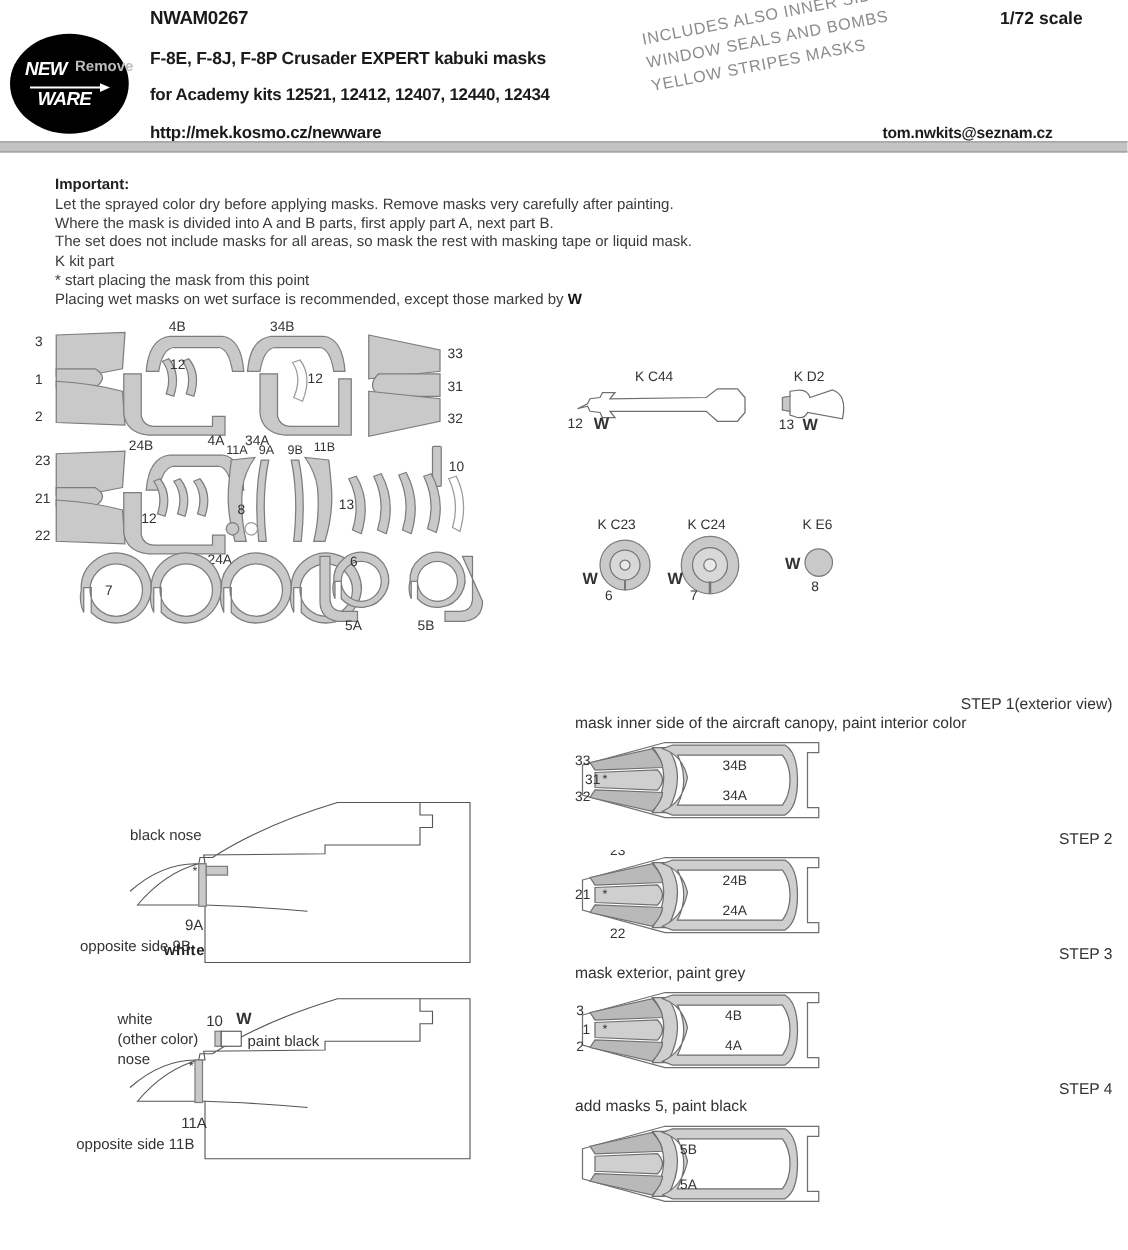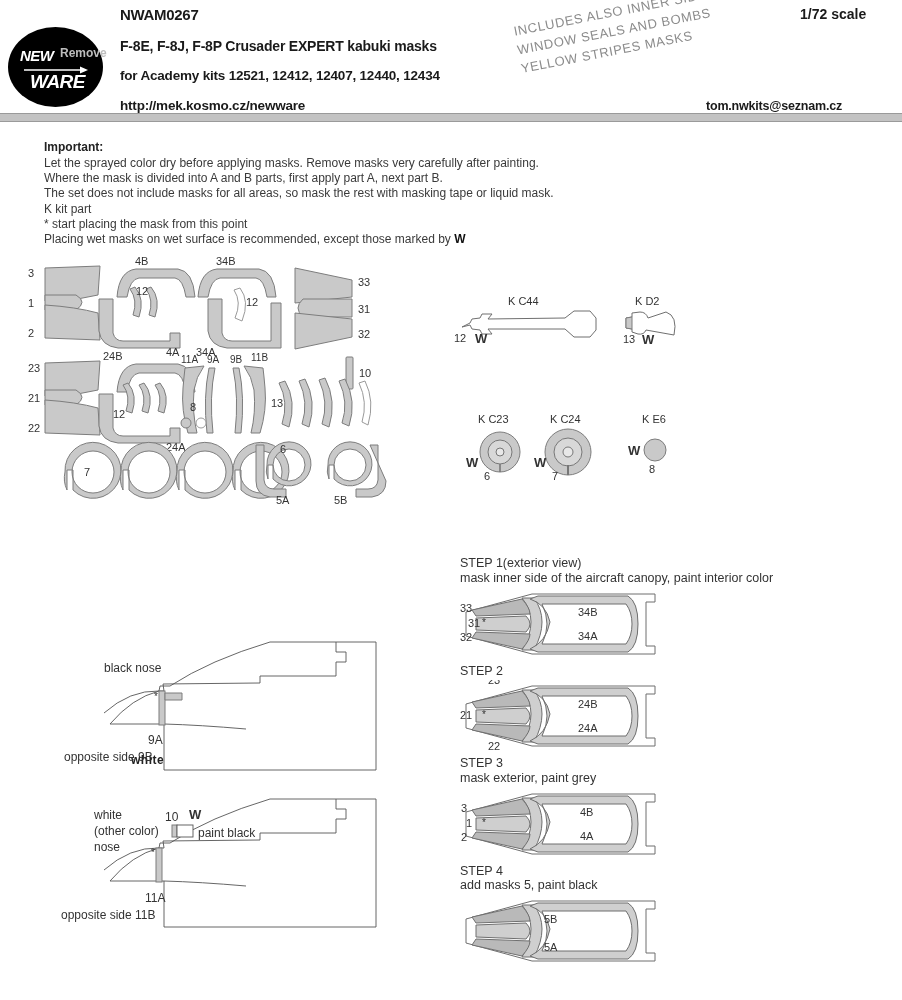--- a/index.html
+++ b/index.html
@@ -25,21 +25,21 @@
     letter-spacing:-0.5px;
     font-family:"Liberation Sans",sans-serif;
   }
   .logo .lg-masks{
     position:absolute;left:52px;top:19px;
     color:#bdbdbd;font-weight:bold;font-size:12px;
     font-family:"Liberation Sans",sans-serif;
   }
   .logo .lg-ware{
     position:absolute;left:22px;top:44px;
-    color:#fff;font-style:italic;font-weight:bold;font-size:19px;
+    color:#fff;font-style:italic;font-weight:bold;font-size:15px;
     letter-spacing:-0.5px;
     font-family:"Liberation Sans",sans-serif;
   }
   .logo .lg-arrow{
     position:absolute;left:16px;top:39px;width:64px;height:8px;
   }
   .hdr-code{
     position:absolute;left:120px;top:6px;
     font-size:15px;font-weight:bold;letter-spacing:-0.3px;
   }
@@ -90,21 +90,21 @@
   
   .kitparts{position:absolute;left:450px;top:285px;}
 
   
   .nose1{position:absolute;left:60px;top:628px;}
   .nose2{position:absolute;left:60px;top:792px;}
 
   
   .steps{position:absolute;left:460px;top:556px;width:430px;}
   .step{position:relative;margin-bottom:4px;}
-  .step .st-title{font-size:12.5px;color:#333;line-height:14.5px;}
+  .step .st-title{font-size:12.5px;color:#333;line-height:14.5px;text-align:right;}
   .step .st-sub{font-size:12.5px;color:#333;line-height:15px;}
   .step svg{display:block;margin-top:2px;}
 
   svg text{font-family:"Liberation Sans",sans-serif;}
   .lbl{font-size:11px;fill:#333;}
   .lbl-s{font-size:10px;fill:#333;}
   .mask-fill{fill:#c9c9c9;stroke:#7d7d7d;stroke-width:1;}
   .mask-white{fill:#ffffff;stroke:#9a9a9a;stroke-width:1;}
   .canopy-line{fill:none;stroke:#6f6f6f;stroke-width:1;}
   .canopy-fill{fill:#cfcfcf;stroke:#6f6f6f;stroke-width:1;}

